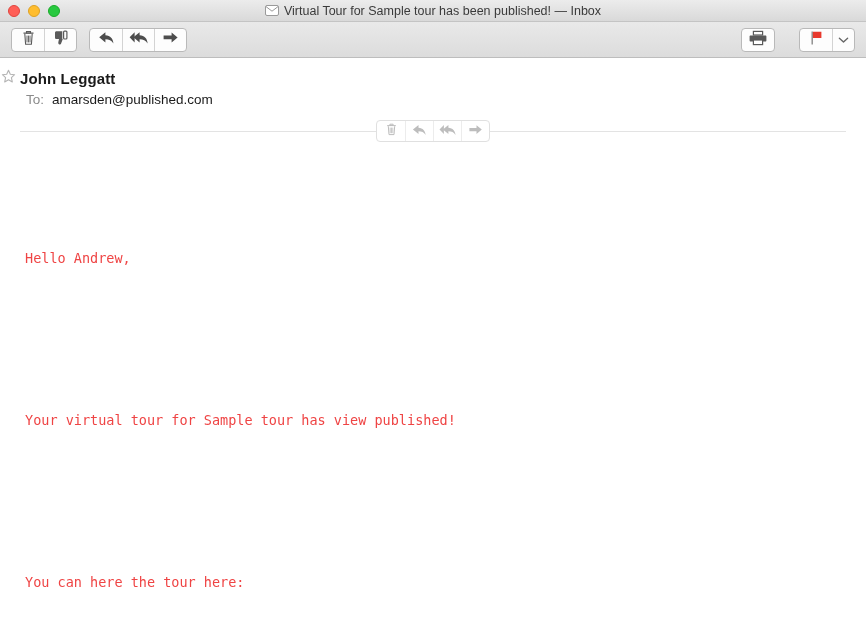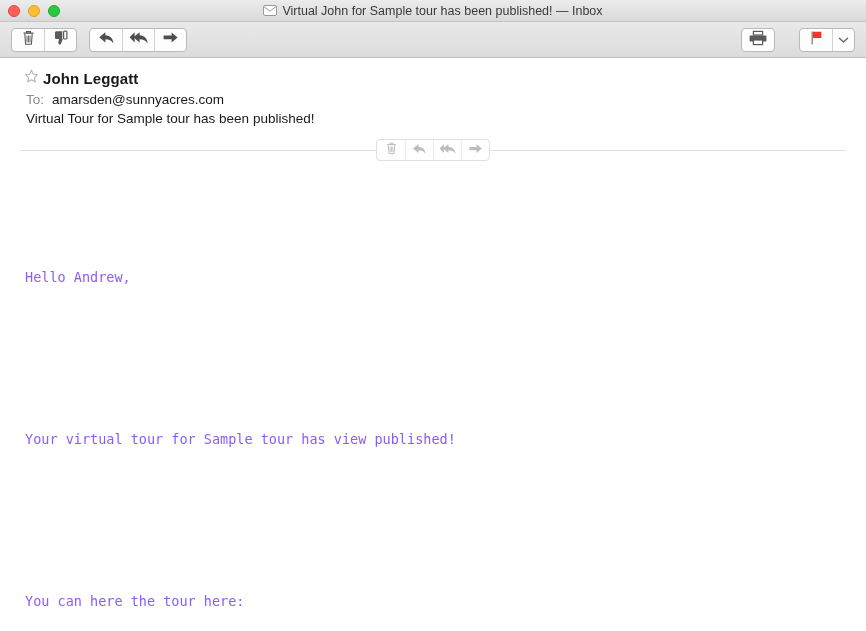--- a/index.html
+++ b/index.html
@@ -95,21 +95,21 @@
   .tb-btn.narrow { width: 22px; }
 
   
   .msg-header {
     padding: 10px 0 0 0;
     flex: 0 0 auto;
   }
   .sender-row {
     display: flex;
     align-items: center;
-    padding-left: 24px;
+    padding-left: 1px;
     height: 20px;
   }
   .star-icon { flex: 0 0 16px; margin-right: 3px; display:block; }
   .sender-name {
     font-size: 15px;
     font-weight: bold;
     color: #1a1a1a;
     letter-spacing: 0.1px;
   }
   .to-row {
@@ -167,21 +167,21 @@
   
   .body {
     flex: 1 1 auto;
     padding: 13px 0 0 25px;
     overflow: hidden;
   }
   .mono {
     font-family: "DejaVu Sans Mono", "Liberation Mono", monospace;
     font-size: 13.5px;
     line-height: 18px;
-    color: #8b5cf6;
+    color: #ef4444;
     white-space: pre;
     letter-spacing: 0px;
   }
   .blk { margin-bottom: 18px; }
   .line { white-space: pre; }
 </style>
 </head>
 <body>
 
 <div id="window">
@@ -192,21 +192,21 @@
       <span class="light min"></span>
       <span class="light max"></span>
     </div>
     <div class="title-center">
       <span class="env-icon">
         <svg width="14" height="11" viewBox="0 0 14 11">
           <rect x="0.5" y="0.5" width="13" height="10" rx="1.5" fill="#ffffff" stroke="#9a9a9a"></rect>
           <path d="M1 1.6 L7 6.2 L13 1.6" fill="none" stroke="#9a9a9a" stroke-width="1"></path>
         </svg>
       </span>
-      <span class="title-text">Virtual John for Sample tour has been published! — Inbox</span>
+      <span class="title-text">Virtual Tour for Sample tour has been published! — Inbox</span>
     </div>
   </div>
 
   <div class="toolbar">
 
     <div class="btn-group">
       <button class="tb-btn">
         <span>
           <svg width="13" height="16" viewBox="0 0 13 16">
             <path d="M4.5 1.5h4v1.5h-4z" fill="none" stroke="#5a5a5a" stroke-width="1.1"></path>
@@ -288,23 +288,22 @@
     <div class="sender-row">
       <span class="star-icon">
         <svg width="15" height="15" viewBox="0 0 15 15">
           <path d="M7.5 1.2 L9.3 5.2 L13.6 5.7 L10.4 8.6 L11.3 12.9 L7.5 10.7 L3.7 12.9 L4.6 8.6 L1.4 5.7 L5.7 5.2 Z" fill="none" stroke="#b4b4b4" stroke-width="1.1" stroke-linejoin="round"></path>
         </svg>
       </span>
       <span class="sender-name">John Leggatt</span>
     </div>
     <div class="to-row">
       <span class="to-label">To:</span>
-      <span class="to-value">amarsden@sunnyacres.com</span>
-    </div>
-    <div class="subject-row">Virtual Tour for Sample tour has been published!</div>
+      <span class="to-value">amarsden@published.com</span>
+    </div>
   </div>
 
   <div class="divider-wrap">
     <div class="divider-line"></div>
     <div class="inline-group">
       <button class="inline-btn">
         <span>
           <svg width="11" height="13" viewBox="0 0 11 13">
             <path d="M3.9 1.2h3.2v1.2H3.9z" fill="none" stroke="#bdbdbd" stroke-width="1"></path>
             <path d="M1.2 2.6h8.6" stroke="#bdbdbd" stroke-width="1" fill="none"></path>

